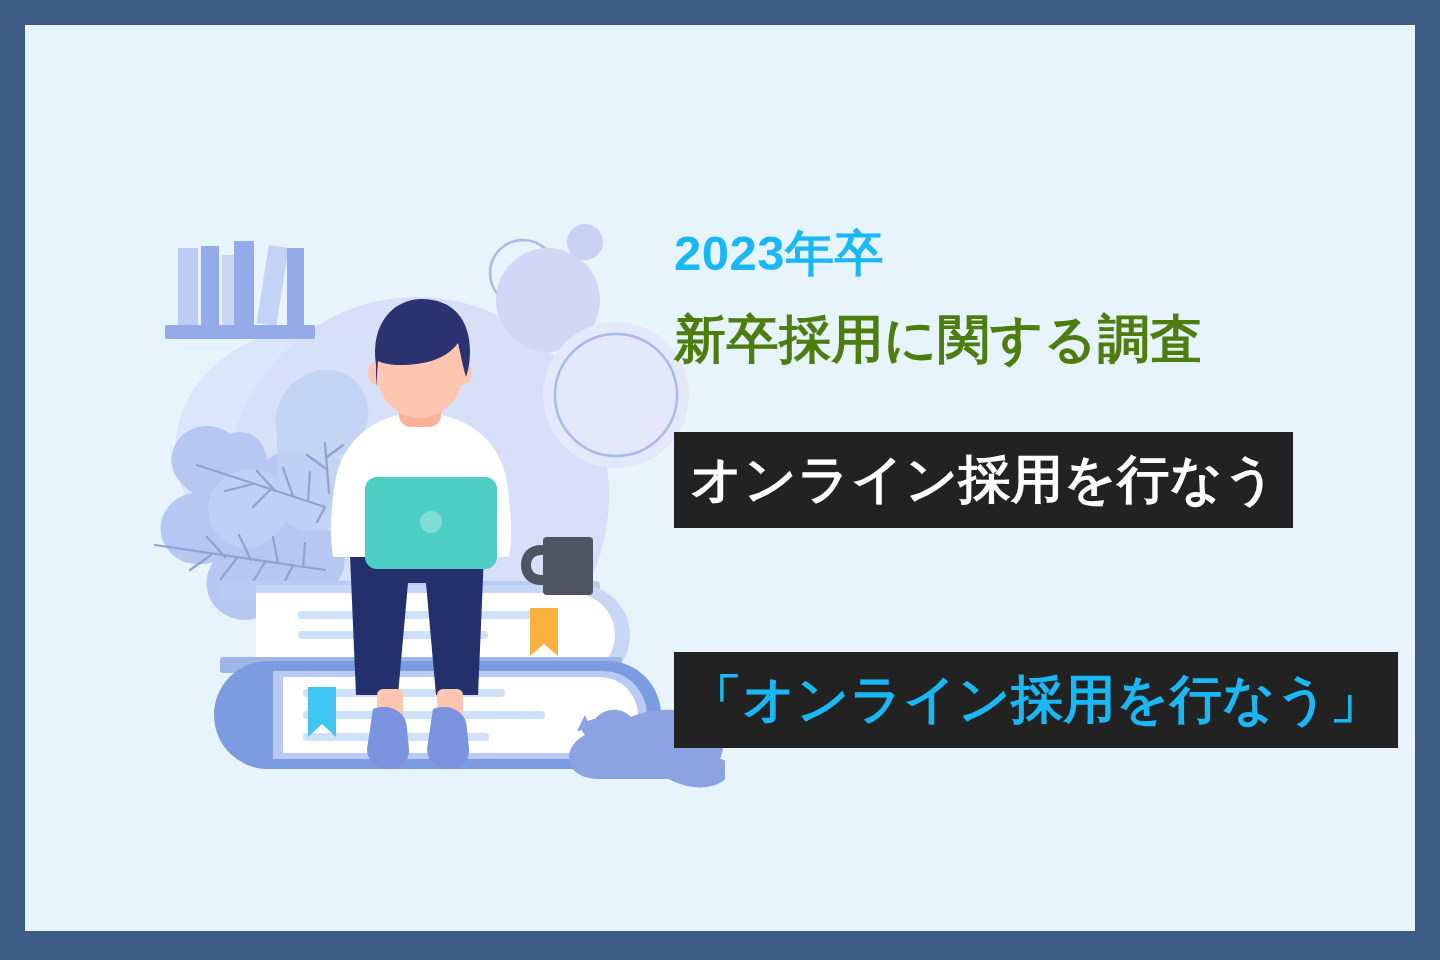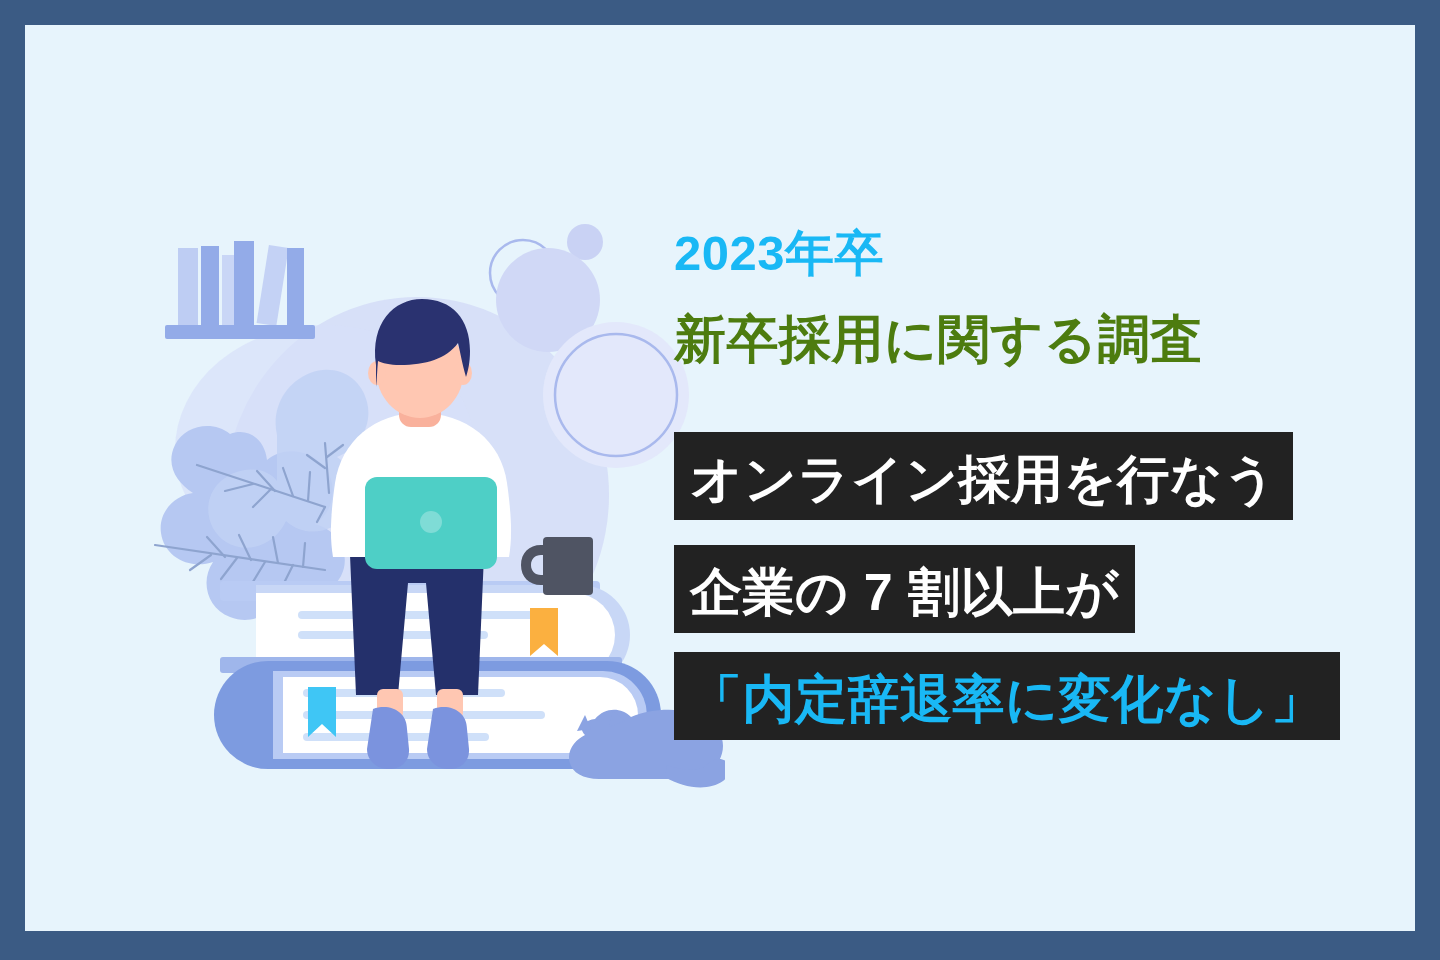--- a/index.html
+++ b/index.html
@@ -58,21 +58,21 @@
   .hl {
     position:absolute;
     left:25px;
     background:#222222;
     color:#FFFFFF;
     font-size:52px;
     font-weight:bold;
     letter-spacing:0.5px;
     line-height:1;
     white-space:nowrap;
-    padding:21px 16px 15px 16px;
+    padding:21px 16px 23px 16px;
   }
   #hl1 { top:407px; }
   #hl2 { top:520px; }
   #hl3 { top:627px; color:#19B8F5; }
 </style>
 </head>
 <body>
 
 <div id="frame">
   <div id="canvas">
@@ -214,20 +214,19 @@
     </div>
 
     <div id="textcol">
 
       <div class="kicker">2023年卒</div>
 
       <div class="subtitle">新卒採用に関する調査</div>
 
       <div class="hl" id="hl1">オンライン採用を行なう</div>
 
-      <div class="hl" id="hl2">企業の 7 割以上が</div>
-
-      <div class="hl" id="hl3">「内定辞退率に変化なし」</div>
+
+      <div class="hl" id="hl3">「オンライン採用を行なう」</div>
 
     </div>
 
   </div>
 </div>
 
 </body></html>

